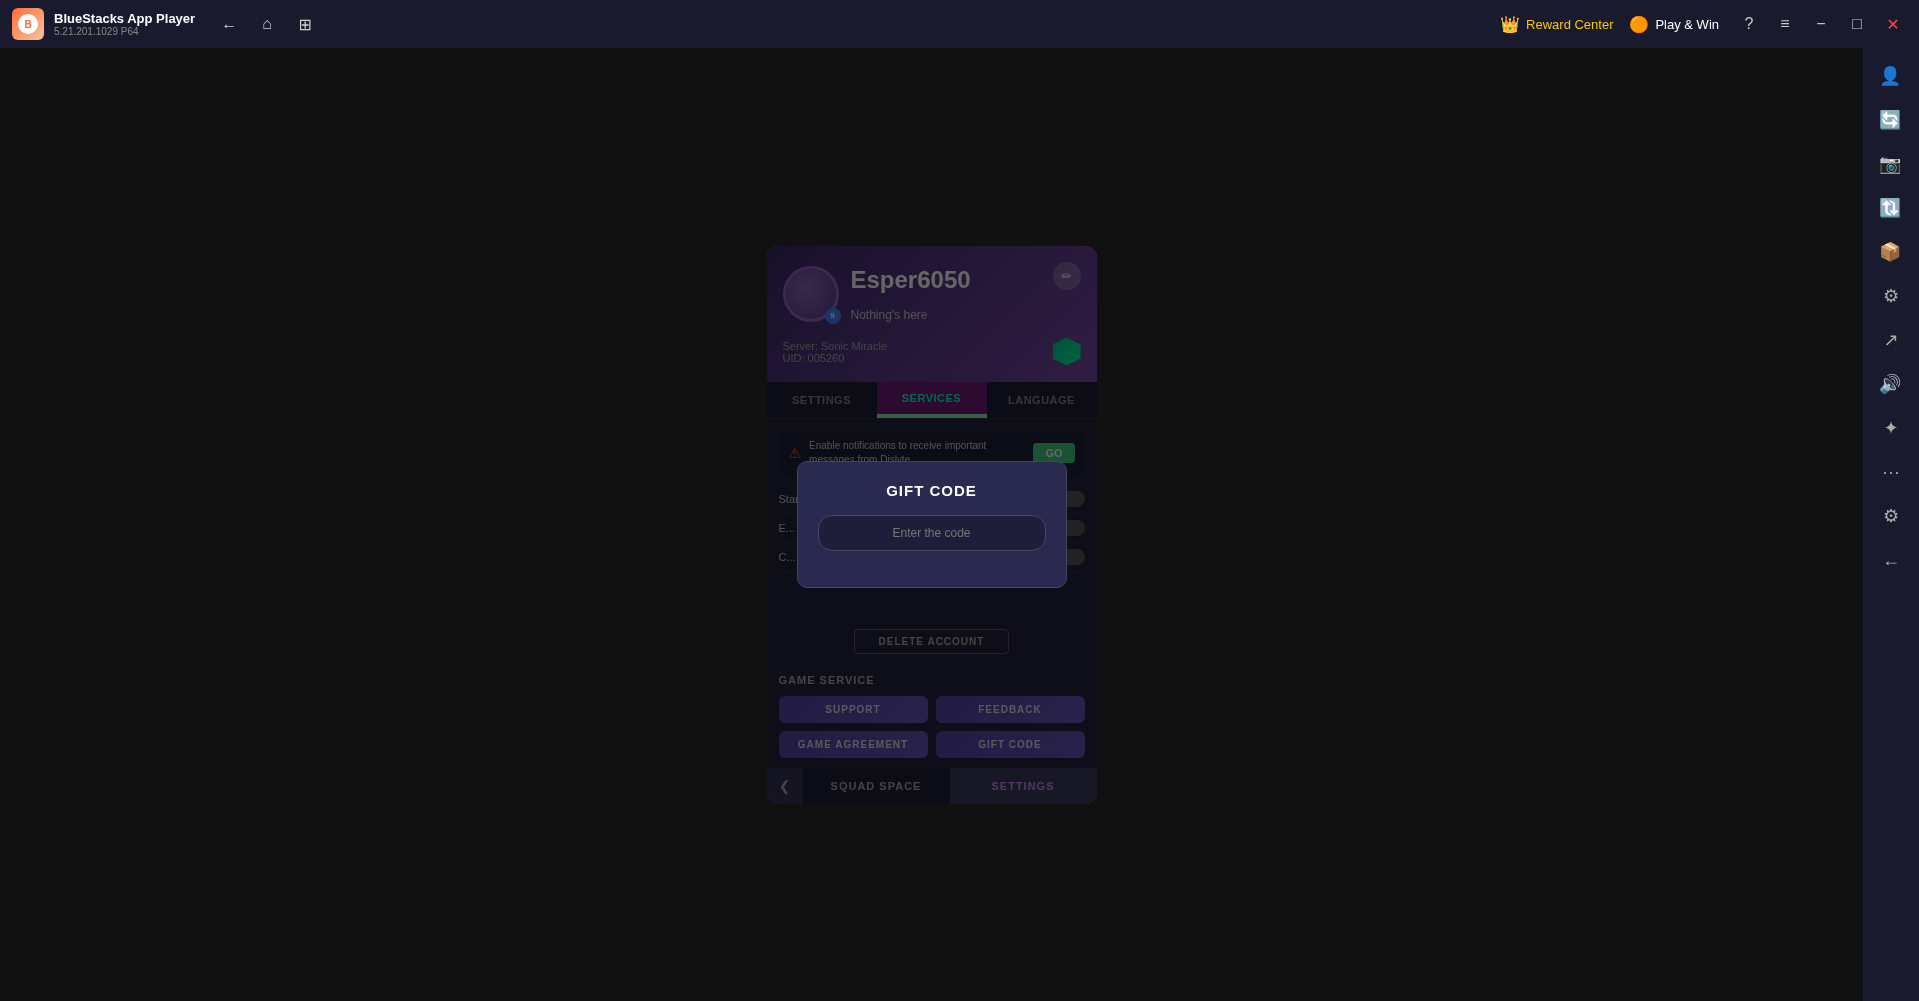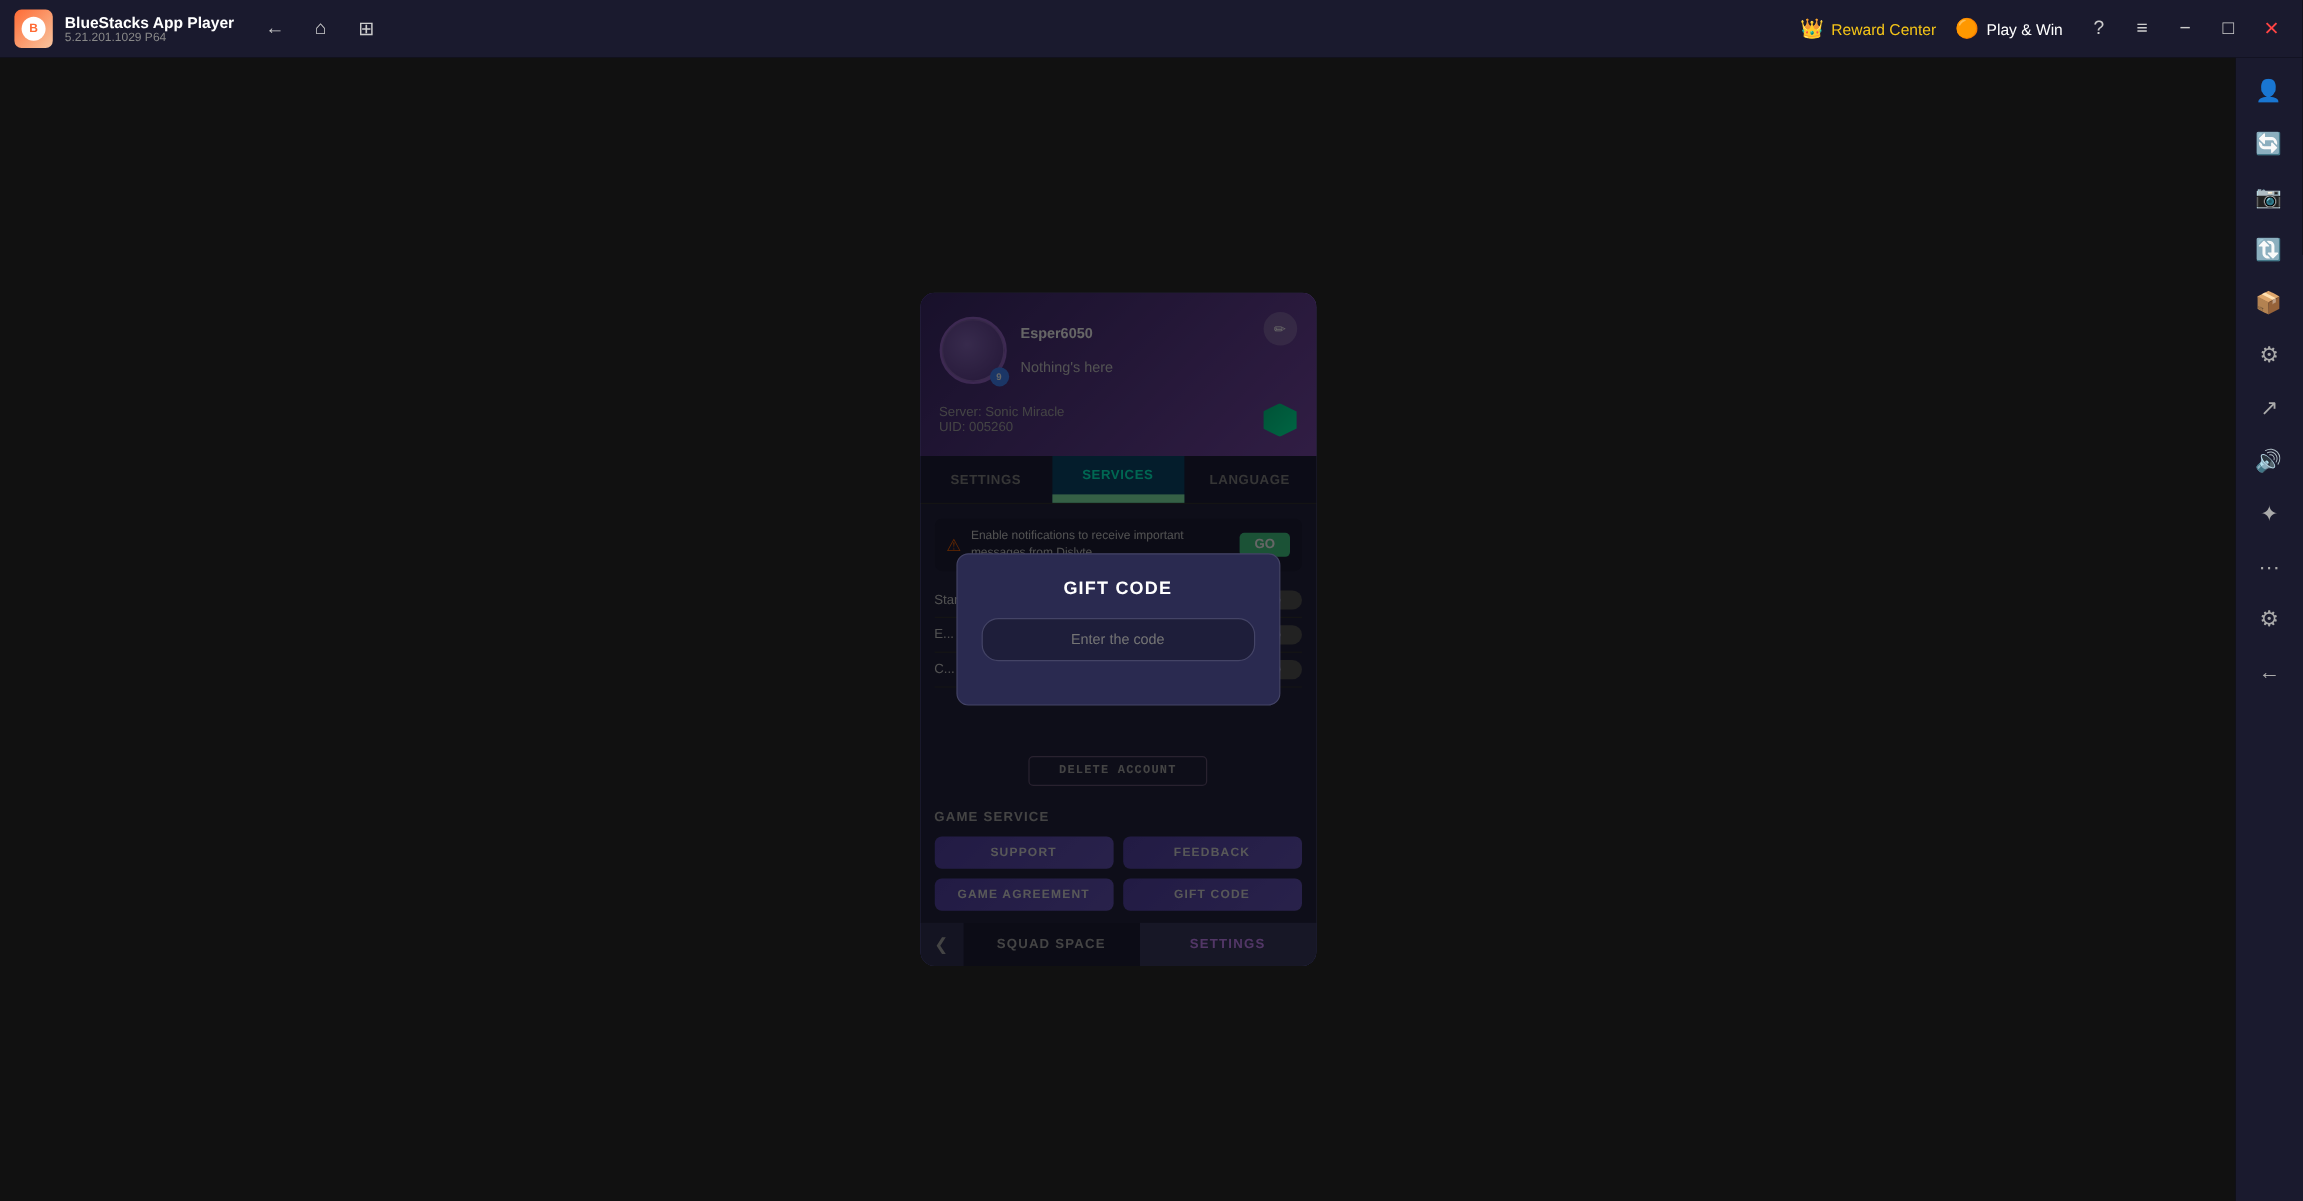--- a/index.html
+++ b/index.html
@@ -185,21 +185,21 @@
       background: #4488ff;
       border-radius: 50%;
       font-size: 8px;
       color: #fff;
       display: flex; align-items: center; justify-content: center;
       font-weight: bold;
     }
     .profile-info { flex: 1; }
     .profile-name {
       color: #fff;
-      font-size: 12px;
+      font-size: 24px;
       font-weight: bold;
     }
     .profile-subtitle {
       color: #ccc;
       font-size: 12px;
       margin-top: 14px;
     }
     .edit-btn {
       position: absolute;
       top: 16px; right: 16px;
@@ -239,22 +239,22 @@
       font-size: 11px;
       font-weight: bold;
       color: #888;
       cursor: pointer;
       letter-spacing: 0.5px;
       border: none;
       background: none;
     }
     .tab.active {
       color: #00ffcc;
-      border-bottom: 7px solid #86efac;
-      background: #0c4a6e;
+      border-bottom: 4px solid #86efac;
+      background: #701a75;
     }
 
     
     .services-content {
       background: #252540;
       padding: 12px;
       min-height: 200px;
     }
 
     
@@ -394,21 +394,20 @@
     .delete-account-btn {
       background: none;
       border: 1px solid #665577;
       border-radius: 4px;
       color: #aaa;
       font-size: 10px;
       font-weight: bold;
       letter-spacing: 1px;
       padding: 6px 24px;
       cursor: pointer;
-      font-family: Liberation Mono, monospace;
     }
 
     .game-service-section {
       background: #252540;
       padding: 10px 12px;
     }
     .section-title {
       text-align: left;
       color: #aaa;
       font-size: 11px;

